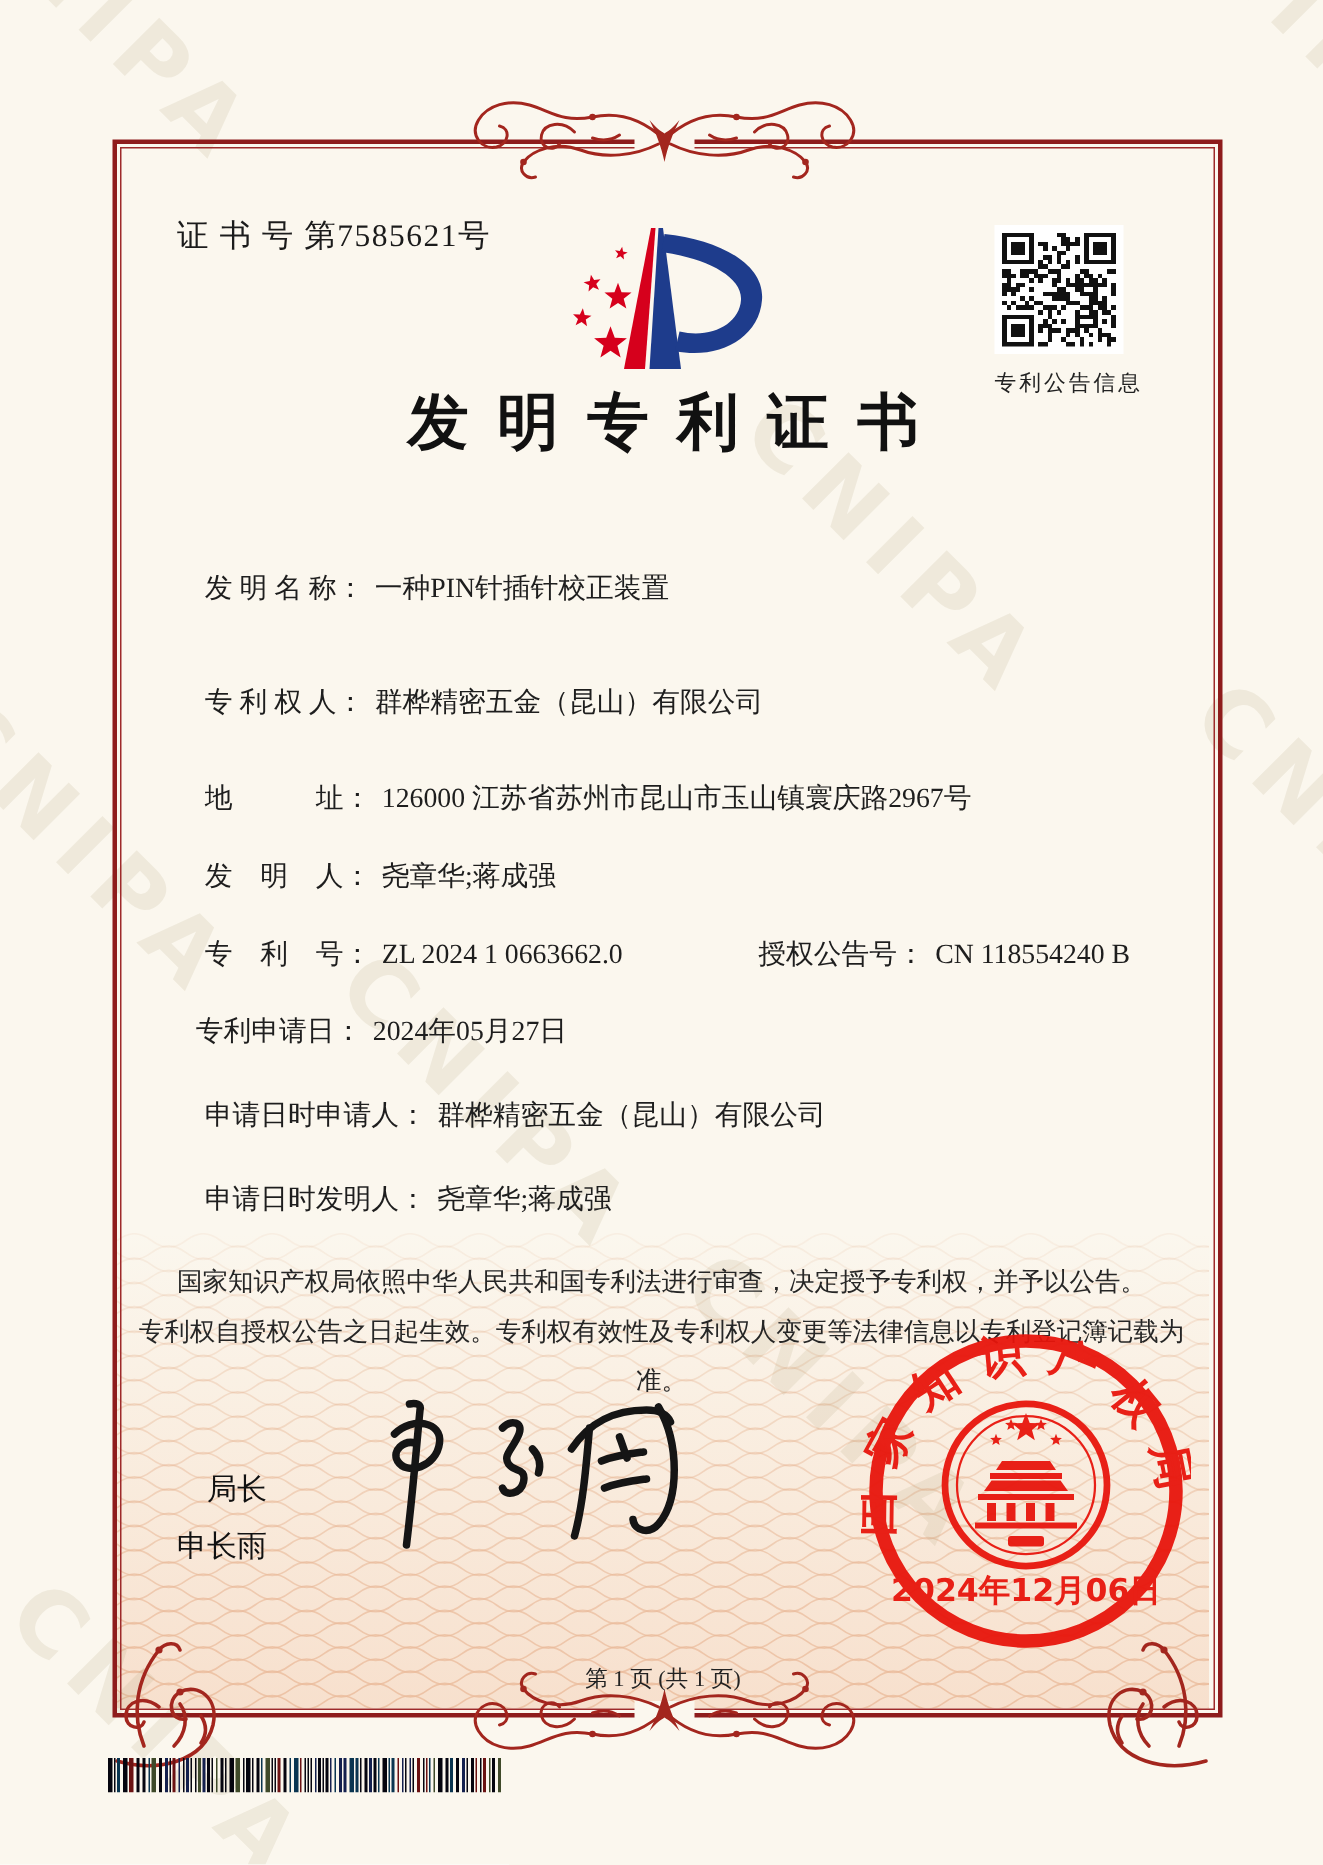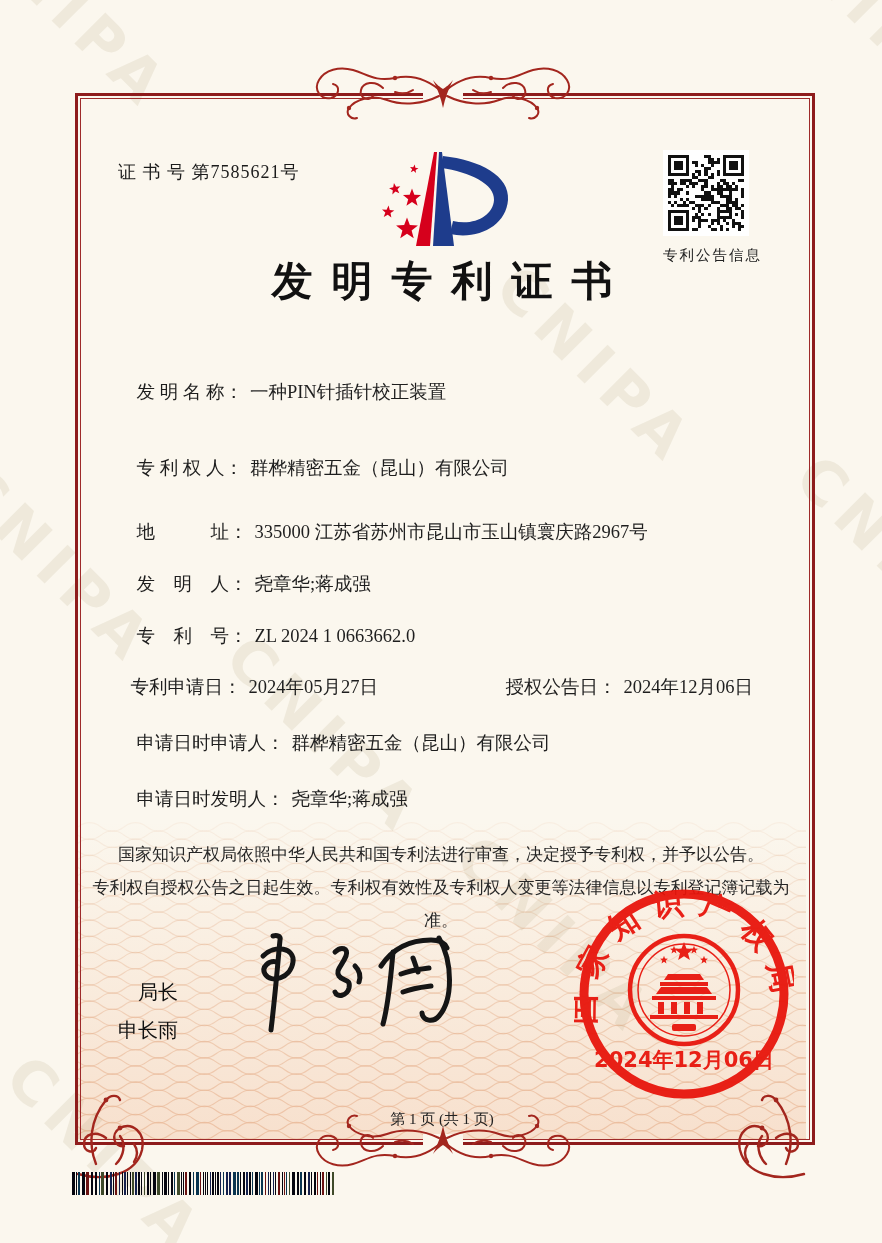--- a/index.html
+++ b/index.html
@@ -13,21 +13,21 @@
   
   .frame{position:absolute;left:75px;top:93px;width:734px;height:1046px;
          border:3px solid #8e1c1c;z-index:3;}
   .frame::after{content:"";position:absolute;inset:2px;border:1.5px solid #9e2a2a;}
   .waves-wrap{position:absolute;left:78px;top:822px;width:728px;height:317px;overflow:hidden;z-index:1;}
   .waves-tint{position:absolute;inset:0;
      background:linear-gradient(180deg,rgba(247,221,200,0) 0%,rgba(246,214,189,.30) 45%,rgba(244,205,178,.55) 100%);}
   .orn{position:absolute;z-index:4;pointer-events:none;}
   
   .txt{position:absolute;z-index:5;color:#1b1b1b;}
-  .cert-no{left:118px;top:160px;font-size:18px;letter-spacing:1px;}
+  .cert-no{left:118px;top:143px;font-size:21px;letter-spacing:1px;}
   .title{left:75px;top:254px;width:734px;text-align:center;font-size:41px;font-weight:700;
          letter-spacing:19px;text-indent:19px;color:#111;}
   .qr-box{left:663px;top:150px;width:86px;height:86px;background:#fff;padding:5px;box-sizing:border-box;z-index:5;}
   .qr-caption{left:652px;top:246px;width:110px;text-align:right;font-size:14.5px;letter-spacing:2px;color:#222;}
   .field-row{position:absolute;z-index:5;font-size:18.5px;white-space:pre;color:#1e1e1e;}
   .field-row .v{margin-left:7px;}
   .statement{left:88px;top:838px;width:706px;text-align:center;font-size:17px;line-height:33px;color:#262626;z-index:5;}
   .sig-labels{left:118px;top:973px;font-family:"DejaVu Sans","Liberation Sans",sans-serif;
               font-size:20px;font-weight:500;line-height:38px;color:#111;z-index:5;text-align:right;}
   .signature{left:243px;top:926px;z-index:6;}
@@ -371,33 +371,33 @@
 
   <div class="txt title">发明专利证书</div>
 
   <div class="field-row" style="left:118px;top:358px;">
     <span class="l">发 明 名 称：</span><span class="v">一种PIN针插针校正装置</span>
   </div>
   <div class="field-row" style="left:118px;top:434px;">
     <span class="l">专 利 权 人：</span><span class="v">群桦精密五金（昆山）有限公司</span>
   </div>
   <div class="field-row" style="left:118px;top:498px;">
-    <span class="l">地　　　址：</span><span class="v">335000 江苏省苏州市昆山市玉山镇寰庆路2967号</span>
+    <span class="l">地　　　址：</span><span class="v">126000 江苏省苏州市昆山市玉山镇寰庆路2967号</span>
   </div>
   <div class="field-row" style="left:118px;top:550px;">
     <span class="l">发　明　人：</span><span class="v">尧章华;蒋成强</span>
   </div>
   <div class="field-row" style="left:118px;top:602px;">
     <span class="l">专　利　号：</span><span class="v">ZL 2024 1 0663662.0</span>
   </div>
+  <div class="field-row" style="left:487px;top:602px;">
+    <span class="l">授权公告号：</span><span class="v">CN 118554240 B</span>
+  </div>
   <div class="field-row" style="left:112px;top:653px;">
     <span class="l">专利申请日：</span><span class="v">2024年05月27日</span>
-  </div>
-  <div class="field-row" style="left:487px;top:653px;">
-    <span class="l">授权公告日：</span><span class="v">2024年12月06日</span>
   </div>
   <div class="field-row" style="left:118px;top:709px;">
     <span class="l">申请日时申请人：</span><span class="v">群桦精密五金（昆山）有限公司</span>
   </div>
   <div class="field-row" style="left:118px;top:765px;">
     <span class="l">申请日时发明人：</span><span class="v">尧章华;蒋成强</span>
   </div>
 
   <div class="statement abs">
     <div>国家知识产权局依照中华人民共和国专利法进行审查，决定授予专利权，并予以公告。</div>

